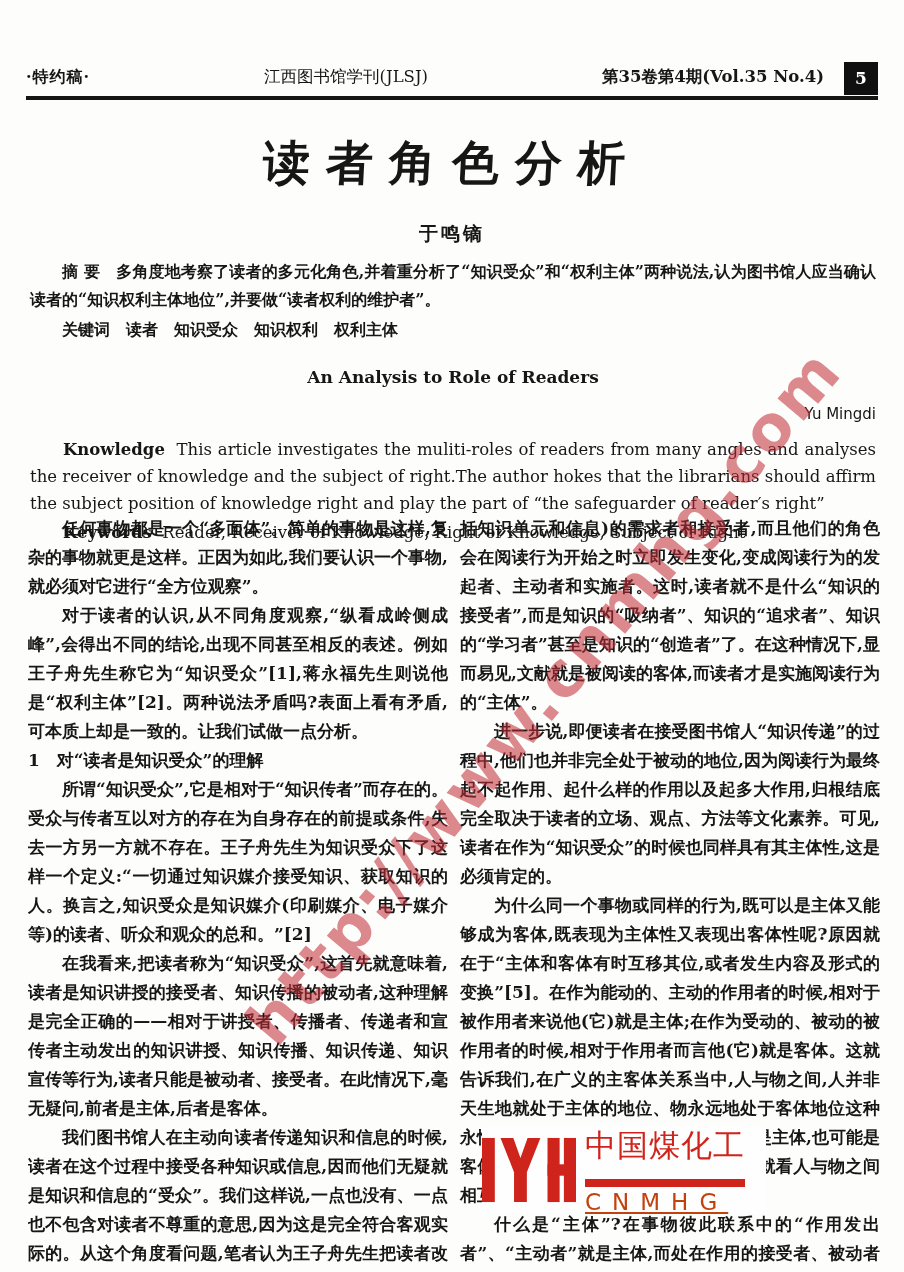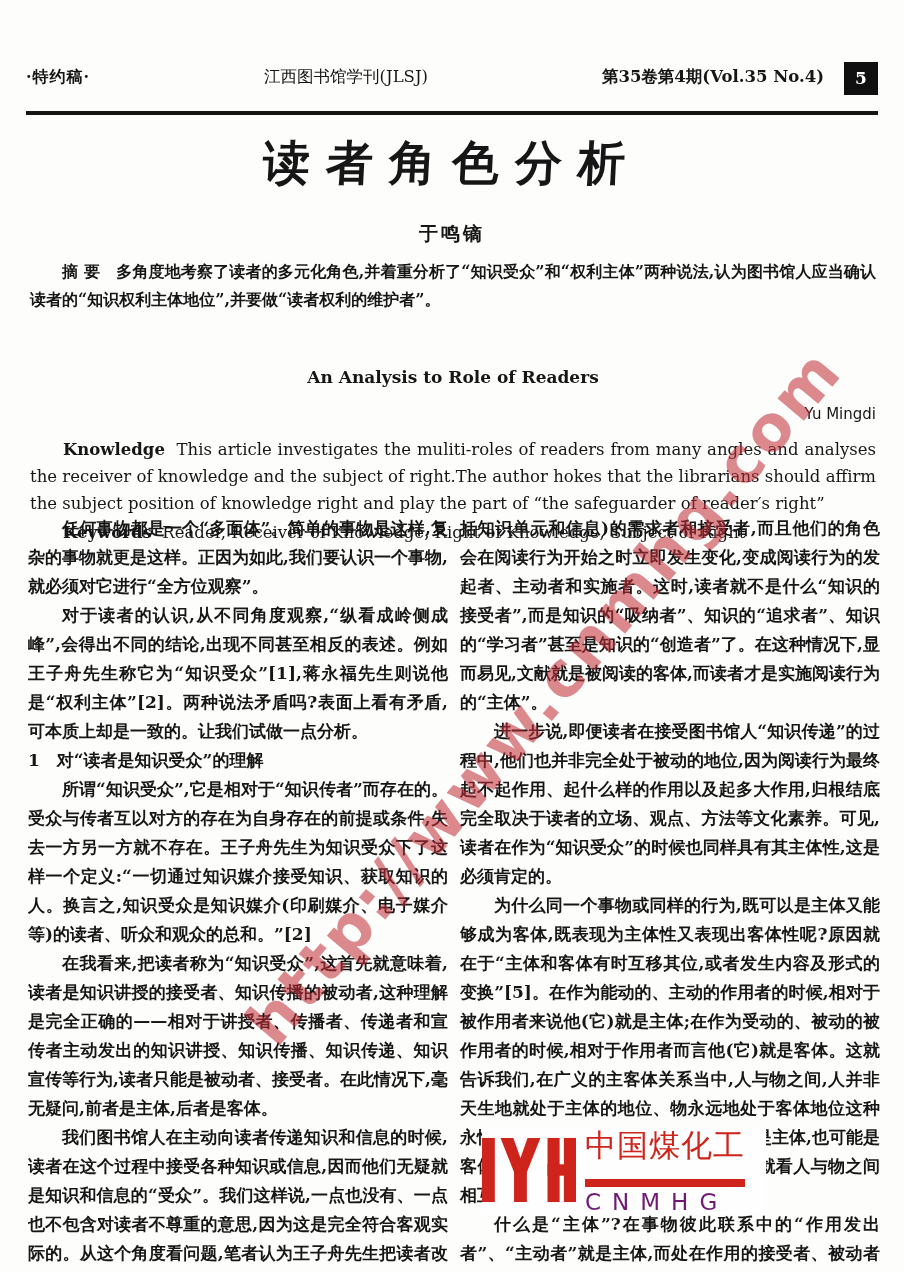--- a/index.html
+++ b/index.html
@@ -1,20 +1,20 @@
 <!DOCTYPE html>
 <html><head>
 <meta charset="utf-8">
 <style>
   html,body{margin:0;padding:0;background:#d9d9d9;}
   .page{position:relative;width:904px;height:1272px;margin:0 auto;background:#fdfdfb;
         overflow:hidden;font-family:"DejaVu Serif",serif;color:#161616;}
   
   .header{position:absolute;left:26px;right:26px;top:62px;display:flex;align-items:flex-end;
-          border-bottom:4px solid #151515;padding-bottom:23px;}
+          border-bottom:4px solid #151515;padding-bottom:8px;}
   .col-label{font-weight:bold;font-size:16px;letter-spacing:1px;}
   .journal{flex:1;text-align:center;font-size:16.5px;}
   .issue{font-weight:bold;font-size:16.5px;margin-right:20px;white-space:nowrap;}
   .pageno{background:#101010;color:#fff;width:34px;height:33px;line-height:33px;
           text-align:center;font-weight:bold;font-size:17px;margin-bottom:-7px;}
   
   .title-zh{position:absolute;top:132px;left:0;width:100%;text-align:center;
             font-size:47px;font-weight:bold;letter-spacing:16px;transform:skewX(-3deg);}
   .author-zh{position:absolute;top:221px;left:0;width:100%;text-align:center;
              font-size:19px;font-weight:700;letter-spacing:3px;}
@@ -61,20 +61,21 @@
     <span class="journal">江西图书馆学刊(JLSJ)</span>
     <span class="issue">第35卷第4期(Vol.35  No.4)</span>
     <span class="pageno">5</span>
   </div>
 
   <div class="title-zh">读者角色分析</div>
   <div class="author-zh">于鸣镝</div>
 
   <div class="zh-abstract">
     <p><span class="lbl">摘  要</span>　<span>多角度地考察了读者的多元化角色,并着重分析了“知识受众”和“权利主体”两种说法,认为图书馆人应当确认读者的“知识权利主体地位”,并要做“读者权利的维护者”。</span></p>
+    <p class="kw"><span class="lbl">关键词</span>　<span>读者　知识受众　知识权利　权利主体</span></p>
   </div>
 
   <div class="en-block">
     <p class="en-title">An Analysis to Role of Readers</p>
     <div class="en-author">Yu Mingdi</div>
     <p class="en-abstract"><span class="lbl">Knowledge</span>&nbsp;&nbsp;<span>This article investigates the muliti-roles of readers from many angles and analyses the receiver of knowledge and the subject of right.The author hokes that the librarians should affirm the subject position of knowledge right and play the part of “the safeguarder of reader′s right”</span></p>
     <p class="en-keywords"><span class="lbl">Keywords</span>&nbsp;&nbsp;<span>Reader, Receiver of Knowledge, Right of Knowledge, Subject of Right</span></p>
   </div>
 
   <div class="columns">
@@ -101,17 +102,17 @@
       <g fill="#ce241c">
         <rect x="0" y="0" width="18" height="90"></rect>
         <polygon points="26,0 44,0 54,28 64,0 82,0 63,48 63,90 45,90 45,48"></polygon>
         <rect x="92" y="0" width="17" height="90"></rect>
         <rect x="115" y="0" width="17" height="90"></rect>
         <rect x="92" y="37" width="40" height="16"></rect>
       </g>
     </svg>
     <div class="logo-text">
       <span class="logo-zh" style="color: rgb(206, 36, 28); border-bottom-color: rgb(206, 36, 28);">中国煤化工</span>
-      <span class="logo-en" style="color: #701a75;">CNMHG</span>
+      <span class="logo-en" style="color: #c2410c; text-decoration: underline;">CNMHG</span>
     </div>
   </div>
 
 </div>
 
 </body></html>

